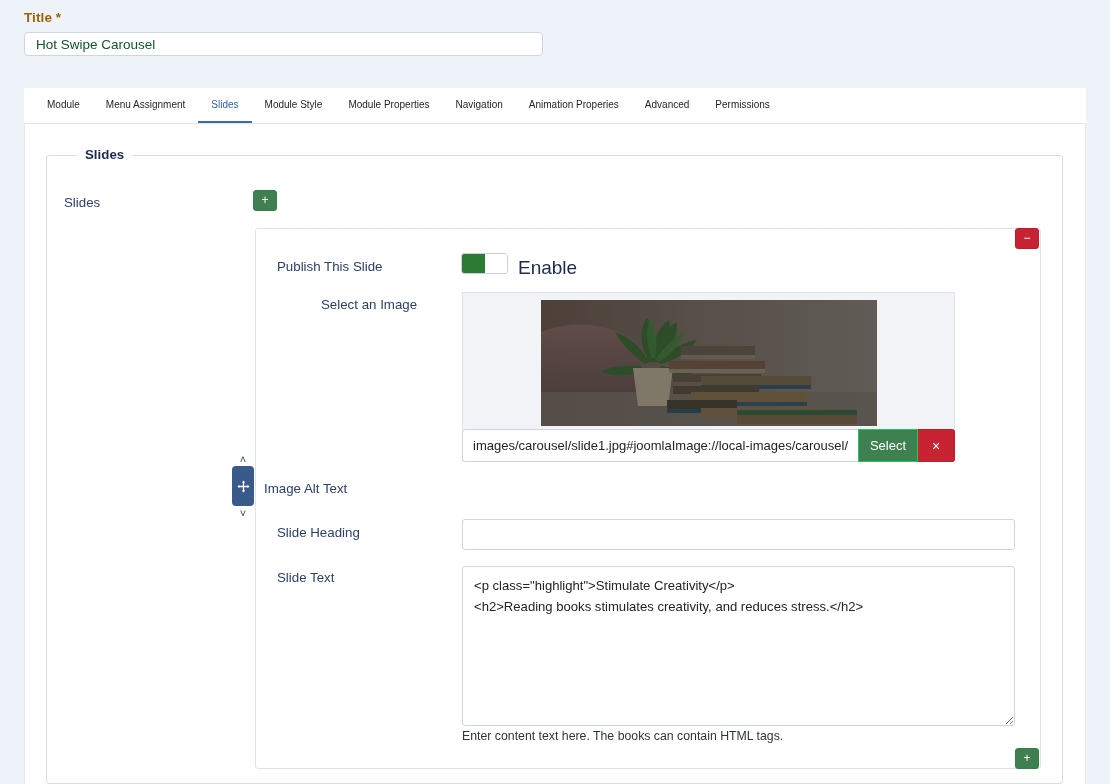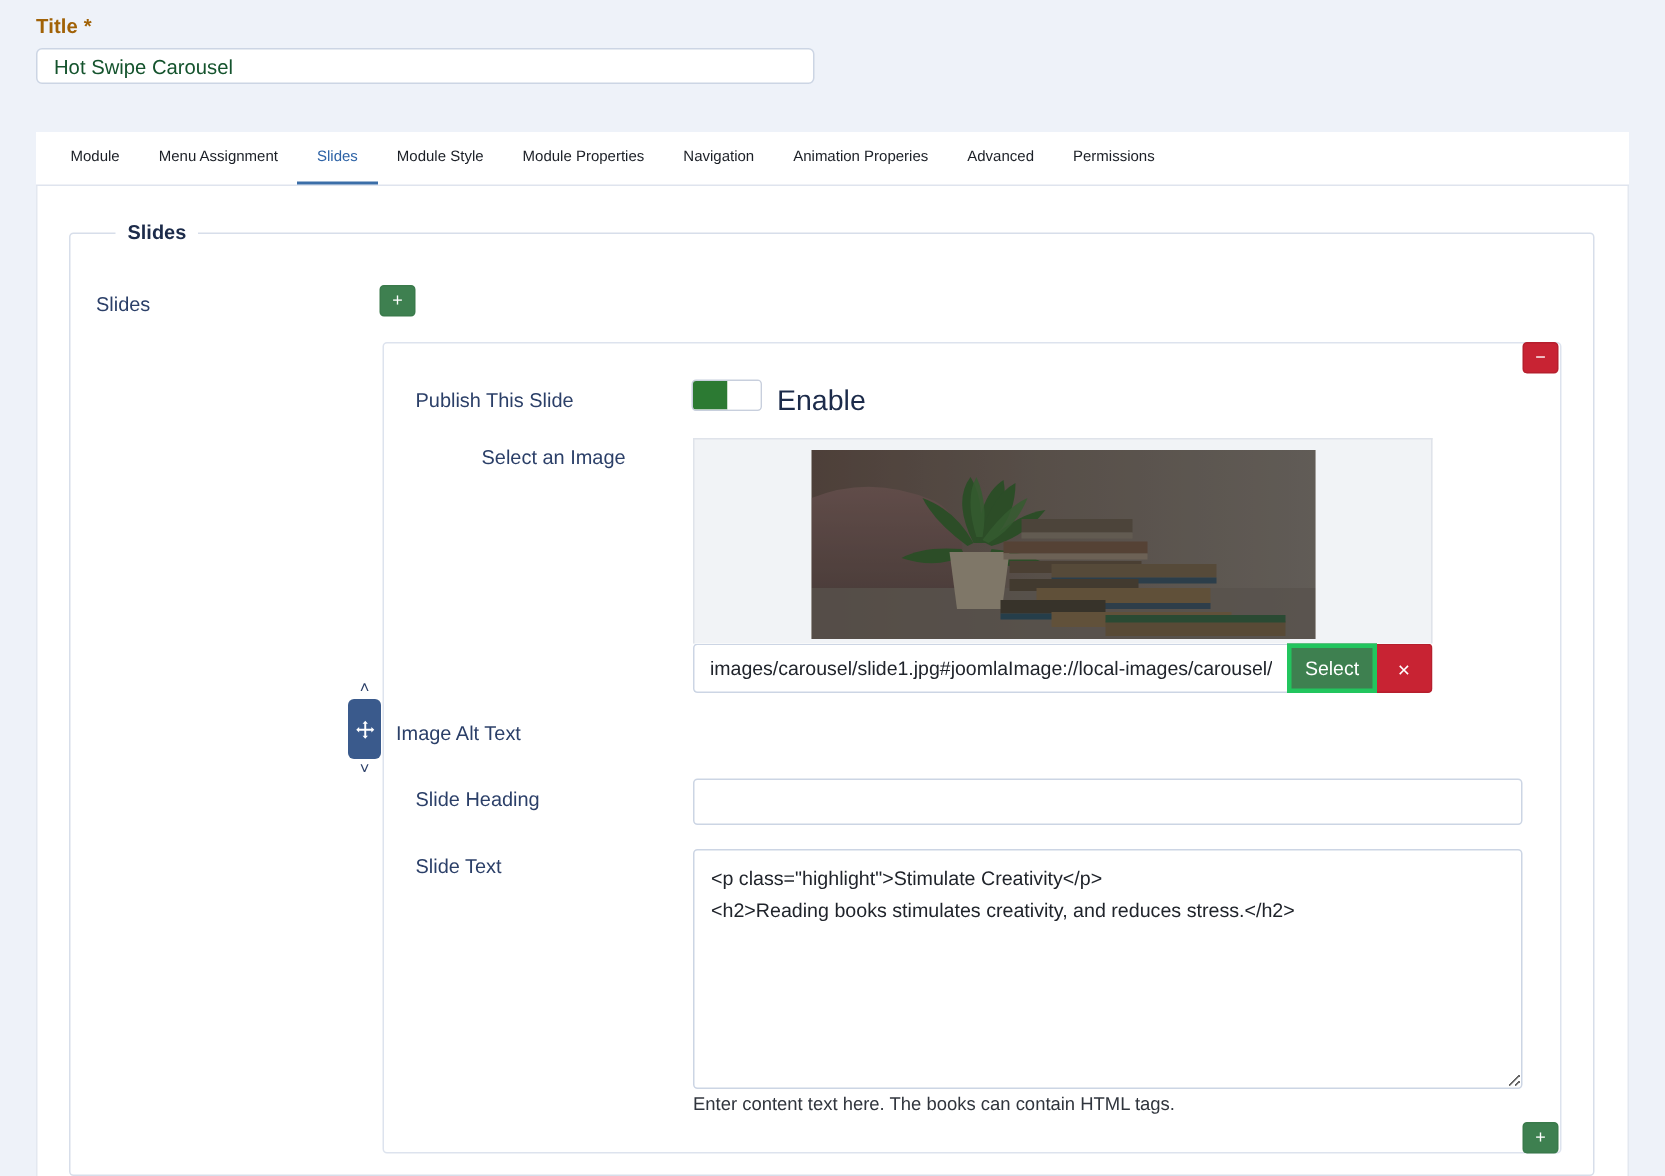--- a/index.html
+++ b/index.html
@@ -156,21 +156,21 @@
   }
   .img-input {
     flex: 1; height: 33px;
     border: 1px solid #ccd5e4; border-right: none; border-radius: 3px 0 0 3px;
     font-size: 13px; font-family: "Liberation Sans", sans-serif;
     color: #20242b; padding: 0 10px; background: #fff; outline: none;
     white-space: nowrap; overflow: hidden; text-overflow: clip;
   }
   .btn-select {
     width: 60px; background: #3e8050; color: #fff;
-    border: 3px solid #22c55e;
+    border: 1px solid #22c55e;
     font-size: 13px; font-family: "Liberation Sans", sans-serif;
     cursor: pointer; display: flex; align-items: center; justify-content: center;
   }
   .btn-clear {
     width: 37px; background: #c82333; color: #fff;
     border: 1px solid #b51f2d; border-left: none; border-radius: 0 3px 3px 0;
     font-size: 14px; font-family: "Liberation Sans", sans-serif;
     cursor: pointer; display: flex; align-items: center; justify-content: center;
   }
 

